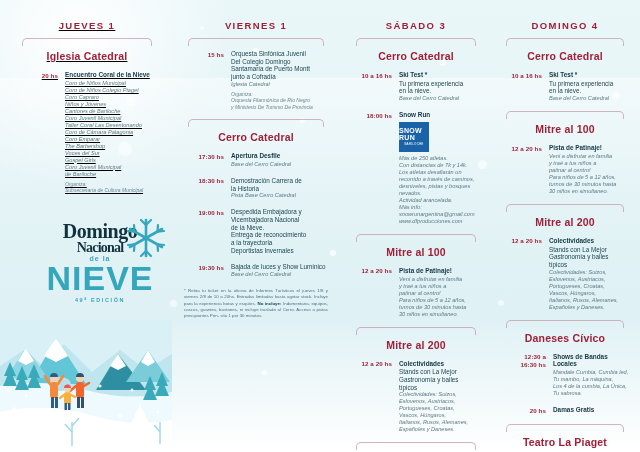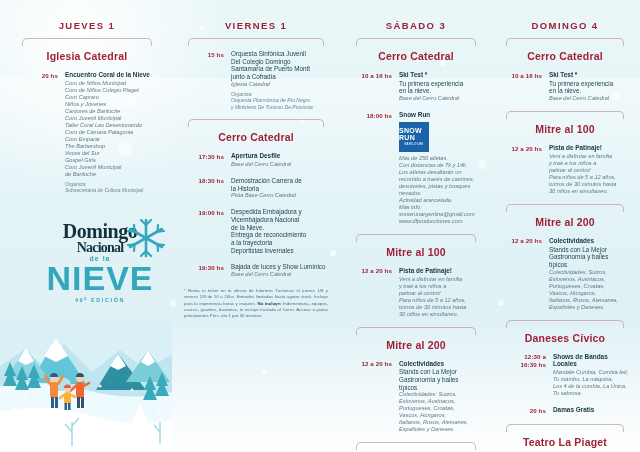--- a/index.html
+++ b/index.html
@@ -19,21 +19,21 @@
   .snow{position:absolute;border-radius:50%;background:#ffffff;opacity:.75;pointer-events:none;}
   
   .band{
     position:absolute;left:0;right:0;top:78px;height:130px;
     background:linear-gradient(180deg,rgba(255,255,255,.45),rgba(255,255,255,0));
     pointer-events:none;
   }
   
   .cols{position:absolute;inset:0;display:flex;}
   .col{position:relative;box-sizing:border-box;}
-  .col1{width:170px;padding:12px 10px 12px 14px;}
+  .col1{width:170px;padding:12px 10px 12px 14px;text-decoration:underline;}
   .col2{width:170px;padding:12px 8px 0 10px;}
   .col3{width:150px;padding:12px 6px 0 8px;}
   .col4{width:150px;padding:12px 8px 4px 8px;}
 
   .day-title{
     text-align:center;color:#a01f36;font-weight:bold;
     font-size:9.5px;letter-spacing:1.4px;margin:8px 0 7px 0;
   }
   
   .bracket{

